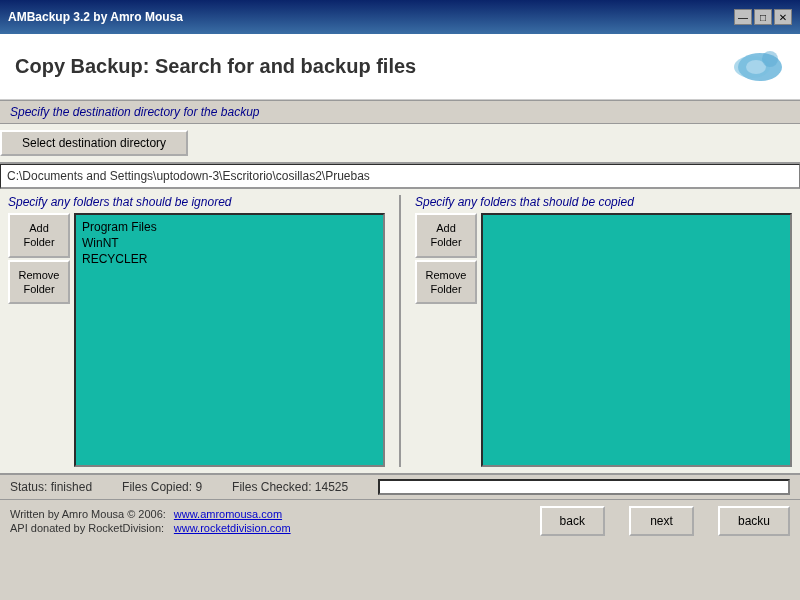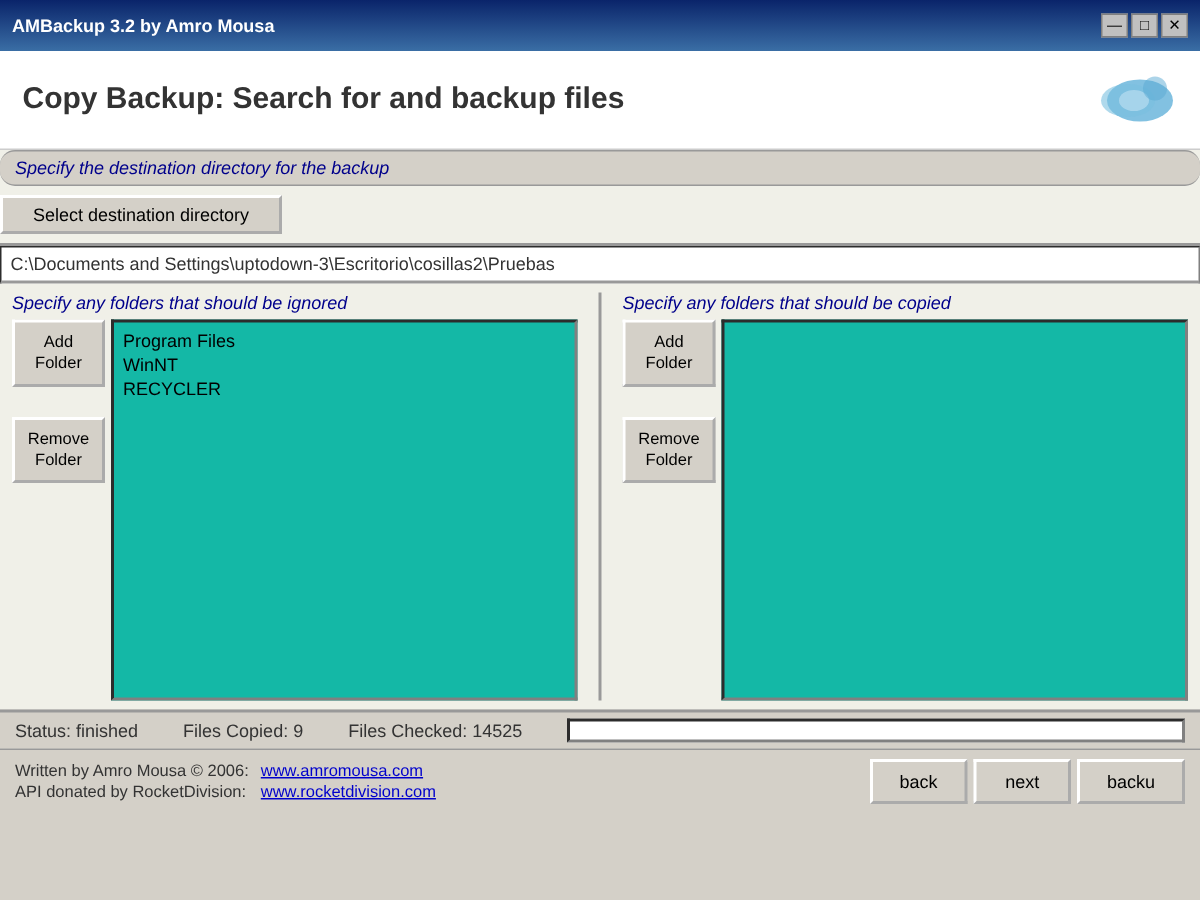--- a/index.html
+++ b/index.html
@@ -79,21 +79,20 @@
 
     
     .section-label {
       background: #d4d0c8;
       color: #00008b;
       font-style: italic;
       padding: 4px 10px;
       font-size: 12px;
       border-top: 1px solid #999;
       border-bottom: 1px solid #999;
-      border-radius: 10px;
     }
 
     
     .destination-row {
       background: #f0f0e8;
       padding: 6px 0;
       display: flex;
       align-items: center;
       border-bottom: 2px solid #999;
     }
@@ -136,21 +135,21 @@
       margin-bottom: 4px;
     }
     .folder-panel-inner {
       display: flex;
       flex: 1;
       gap: 4px;
     }
     .folder-buttons-col {
       display: flex;
       flex-direction: column;
-      gap: 20px;
+      gap: 2px;
     }
     .folder-action-btn {
       background: #d4d0c8;
       border: 2px outset #fff;
       padding: 6px 8px;
       font-size: 11px;
       cursor: pointer;
       width: 62px;
       text-align: center;
       line-height: 1.3;
@@ -206,21 +205,21 @@
       justify-content: space-between;
     }
     .footer-link {
       color: #0000cc;
       text-decoration: underline;
       cursor: pointer;
       font-size: 11px;
     }
     .footer-right {
       display: flex;
-      gap: 4px;
+      gap: 24px;
     }
     .nav-btn {
       background: #d4d0c8;
       border: 2px outset #fff;
       padding: 6px 18px;
       font-size: 12px;
       cursor: pointer;
       min-width: 65px;
       text-align: center;
     }

